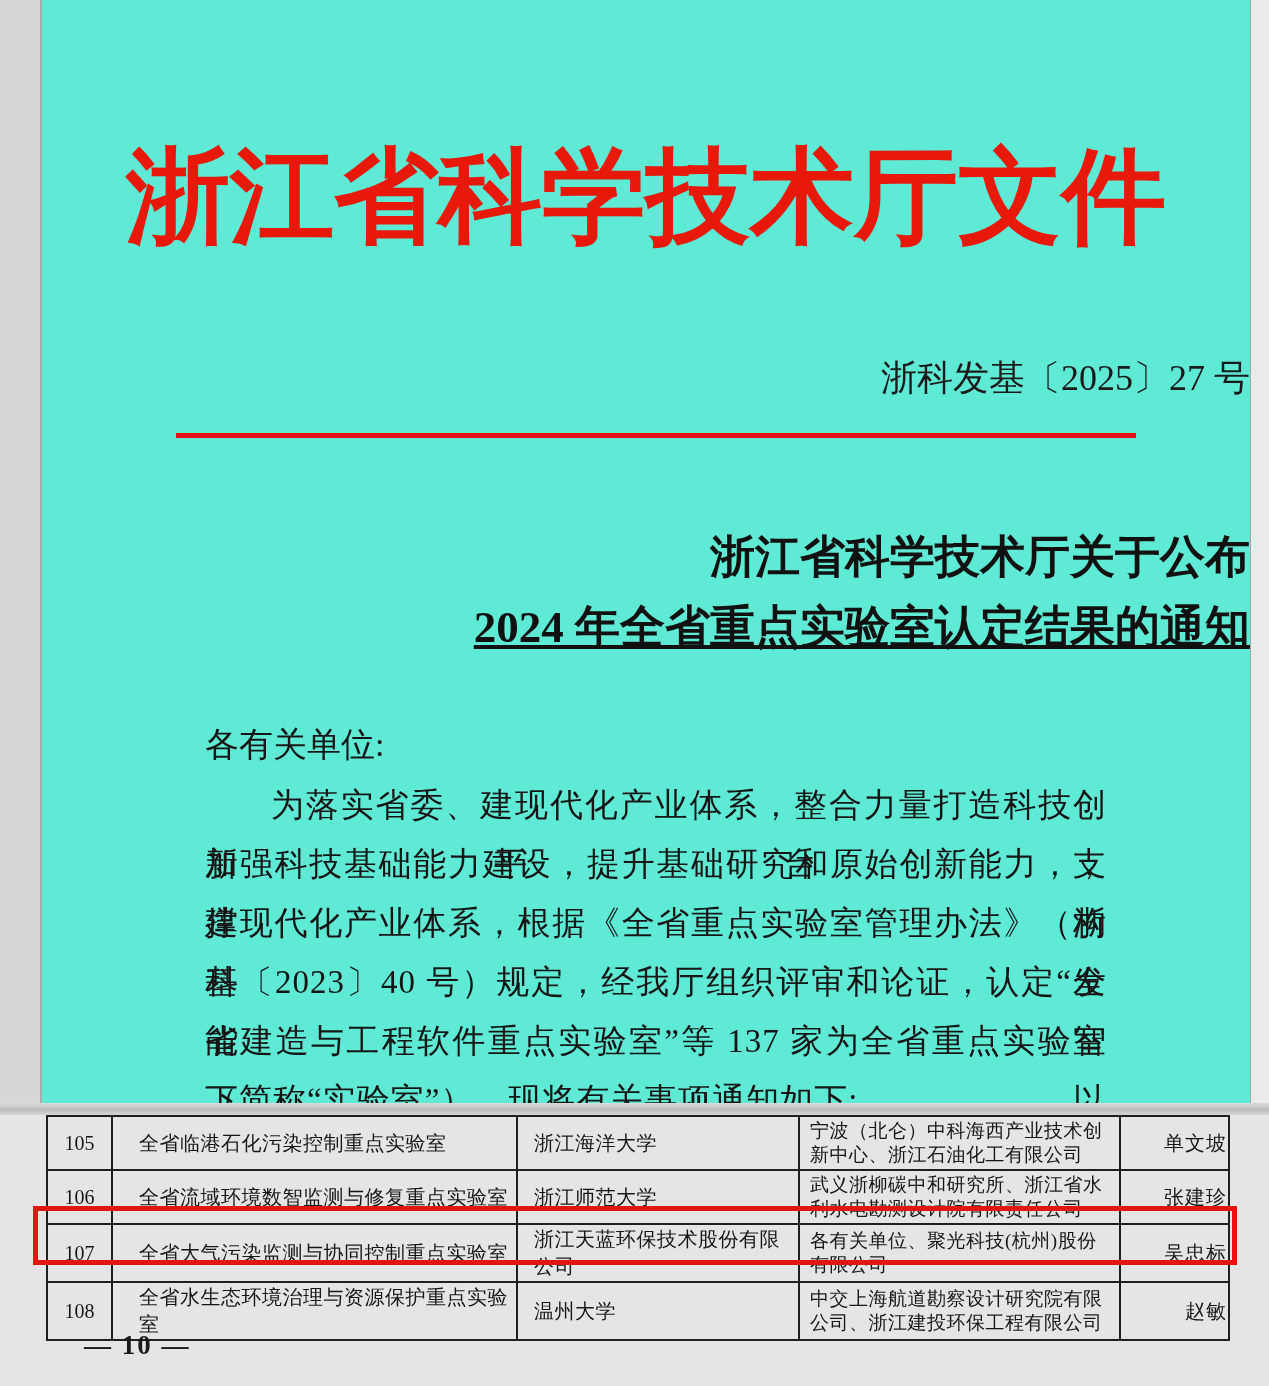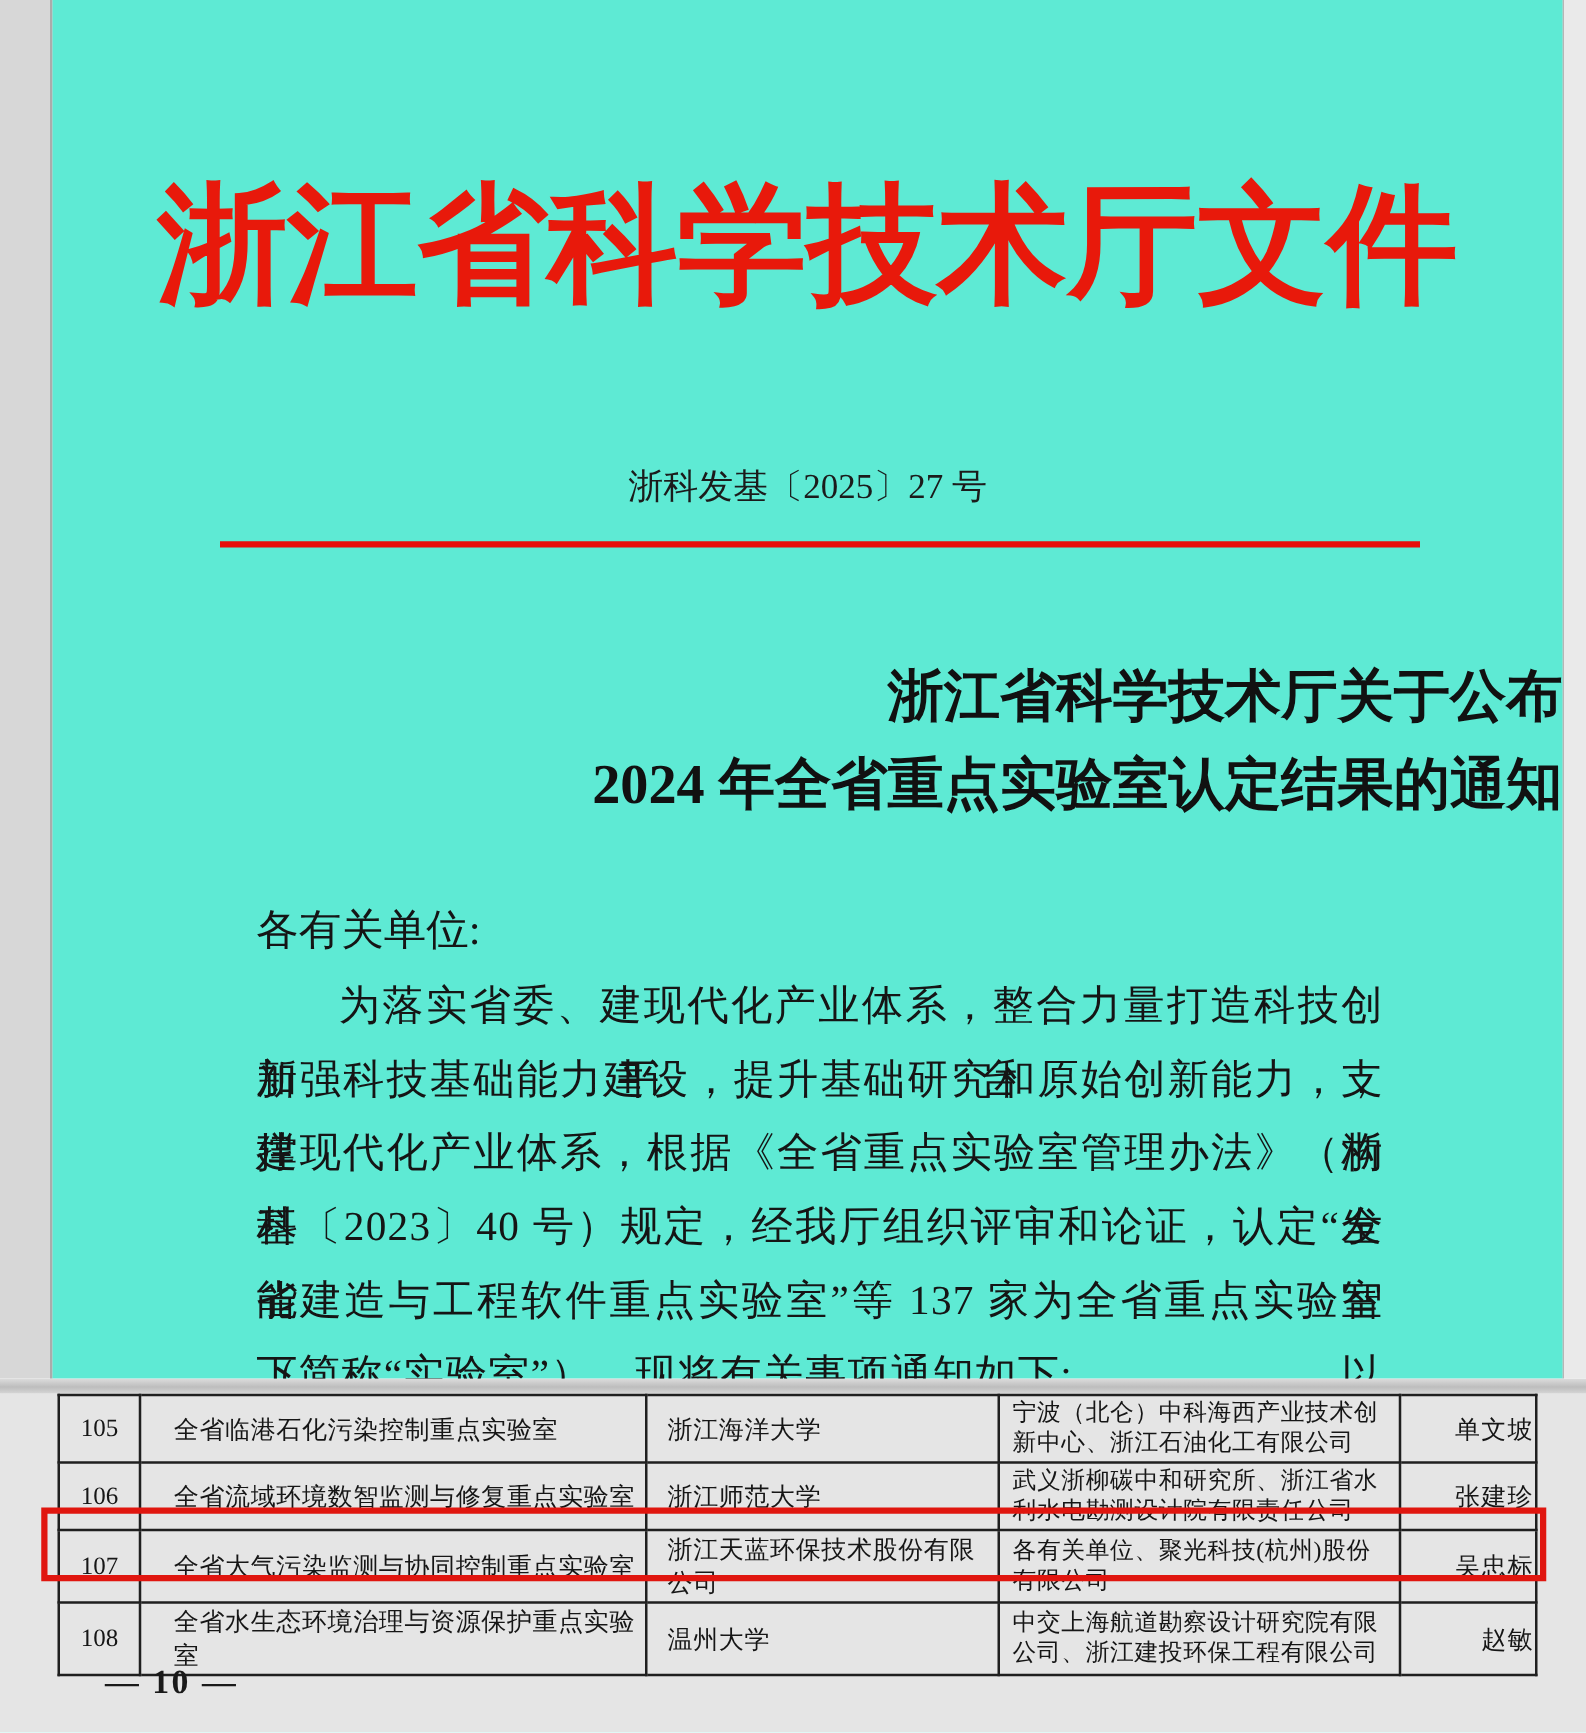--- a/index.html
+++ b/index.html
@@ -10,25 +10,25 @@
   
   .top-section{position:absolute;left:0;top:0;width:1269px;height:1103px;overflow:hidden;background:#ffffff;}
   .strip-left{position:absolute;left:0;top:0;width:40px;height:1103px;background:#d7d7d7;border-right:2px solid #ababab;}
   .strip-right{position:absolute;left:1250px;top:0;width:19px;height:1103px;background:#eaeaea;border-left:1px solid #a5a5a5;}
   .document-page{position:absolute;left:42px;top:0;width:1208px;height:1103px;background:#5eead4;}
   .letterhead{
     position:absolute;left:0;top:138px;width:100%;text-align:center;
     font-size:104px;line-height:118px;font-weight:bold;color:#e8190b;
     letter-spacing:0px;white-space:nowrap;
   }
-  .doc-number{position:absolute;left:0;top:368px;width:100%;text-align:center;font-size:28px;line-height:44px;color:#1b1b1b;}
+  .doc-number{position:absolute;left:0;top:356px;width:100%;text-align:right;font-size:36px;line-height:44px;color:#1b1b1b;}
   .red-rule{position:absolute;left:134px;top:433px;width:960px;height:5px;background:#e60f0a;}
   .notice-title{position:absolute;left:0;width:100%;text-align:right;font-weight:bold;font-size:45px;line-height:52px;color:#111;}
   .notice-title.line1{top:531px;}
-  .notice-title.line2{top:601px;}
+  .notice-title.line2{top:601px;text-decoration:underline;}
   .salutation{position:absolute;left:163px;top:722px;font-size:34px;line-height:46px;color:#151515;}
   .body-paragraph{position:absolute;left:163px;top:776px;width:902px;font-size:33px;color:#151515;}
   .body-line{
     height:59px;line-height:59px;white-space:normal;
     text-align:justify;text-align-last:justify;letter-spacing:1px;
   }
   .body-line.first{text-indent:66px;}
   .body-line.last{text-align-last:left;}
   
   .section-divider-band{position:absolute;left:0;top:1103px;width:1269px;height:12px;

